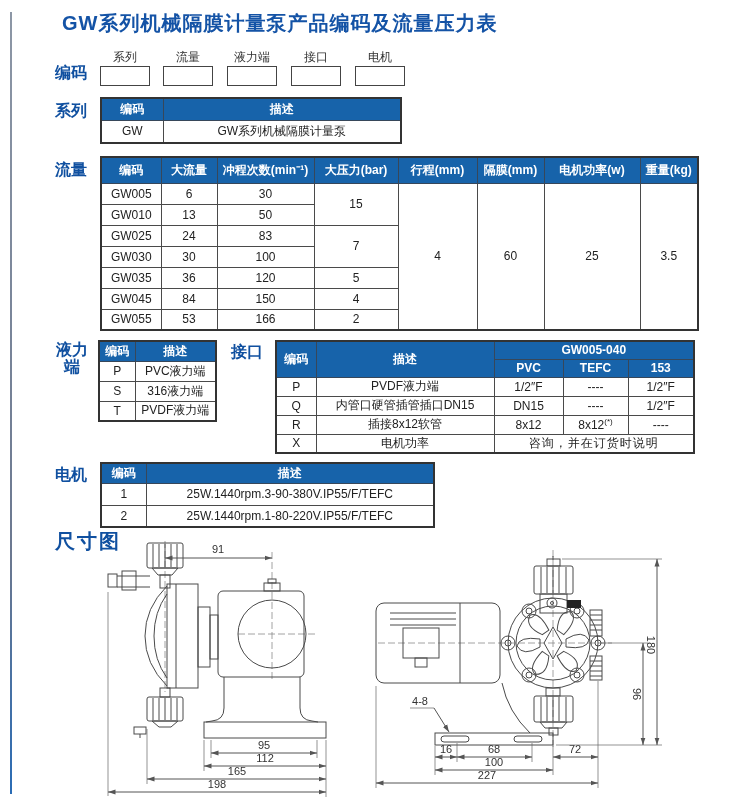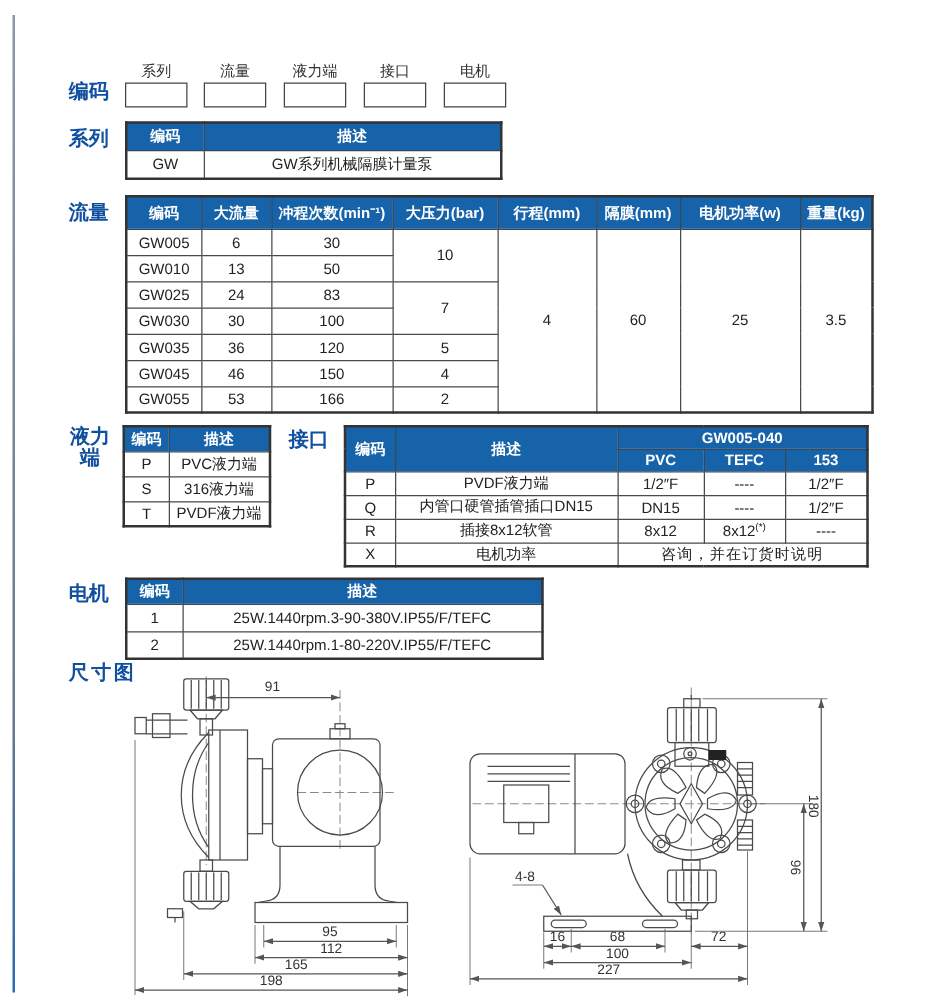--- a/index.html
+++ b/index.html
@@ -3,21 +3,21 @@
 <meta charset="utf-8">
 <style>
   html,body { margin:0; padding:0; background:#fff; }
   .page { position:relative; width:750px; height:806px; background:#fff; overflow:hidden;
           font-family:"Liberation Sans", sans-serif; }
   .left-rule { position:absolute; left:10px; top:12px; width:2px; height:782px;
                background:linear-gradient(#8d97a6 0%, #6b7890 70%, #2a6cb5 100%); }
   .title { position:absolute; left:62px; top:10px; font-size:20px; font-weight:bold;
            color:#1453a6; letter-spacing:1px; white-space:nowrap; }
   .sec-label { position:absolute; font-weight:bold; color:#1050a0; font-size:16px; white-space:nowrap; }
-  .sec-label.big { font-size:16px; letter-spacing:2px; }
+  .sec-label.big { font-size:20px; letter-spacing:2px; }
   .sec-label.wrap { white-space:normal; width:38px; text-align:center; line-height:1.05; }
   .slot { position:absolute; width:64px; text-align:center; }
   .slot-label { display:block; font-size:12px; color:#333; line-height:14px; }
   .slot-box { display:block; width:48px; height:18px; border:1px solid #444; margin:2px auto 0; background:#fff; }
   table.tbl { position:absolute; border-collapse:collapse; table-layout:fixed;
               border:2px solid #333; background:#fff; }
   table.tbl th { background:#1763aa; color:#fff; font-weight:bold; font-size:12px;
                  border:1px solid #37475a; padding:0 1px; text-align:center; }
   table.tbl td { font-size:12px; color:#222; text-align:center; border:1px solid #4a4a4a; padding:0 2px; }
   td.note { text-align:left; padding-left:8px; letter-spacing:1px; }
@@ -29,20 +29,21 @@
   .cl { stroke:#8a8a8a; fill:none; stroke-width:0.8; stroke-dasharray:7 3; }
   .dim { stroke:#555; fill:none; stroke-width:1; }
   .wit { stroke:#666; fill:none; stroke-width:0.7; }
 </style>
 </head>
 <body>
 
 <div class="page">
   <div class="left-rule"></div>
 
+  <div class="title">GW系列机械隔膜计量泵产品编码及流量压力表</div>
 
   <span class="sec-label" style="left:55px; top:63px;">编码</span>
   <div class="slot" style="left:93px; top:50px;">
     <span class="slot-label">系列</span>
     <span class="slot-box"></span>
   </div>
   <div class="slot" style="left:156px; top:50px;">
     <span class="slot-label">流量</span>
     <span class="slot-box"></span>
   </div>
@@ -97,21 +98,21 @@
       <th>大压力(bar)</th>
       <th>行程(mm)</th>
       <th>隔膜(mm)</th>
       <th>电机功率(w)</th>
       <th>重量(kg)</th>
     </tr>
     <tr style="height:21px">
       <td>GW005</td>
       <td>6</td>
       <td>30</td>
-      <td rowspan="2">10</td>
+      <td rowspan="2">15</td>
       <td rowspan="7">4</td>
       <td rowspan="7">60</td>
       <td rowspan="7">25</td>
       <td rowspan="7">3.5</td>
     </tr>
     <tr style="height:21px">
       <td>GW010</td>
       <td>13</td>
       <td>50</td>
     </tr>
@@ -127,21 +128,21 @@
       <td>100</td>
     </tr>
     <tr style="height:21px">
       <td>GW035</td>
       <td>36</td>
       <td>120</td>
       <td>5</td>
     </tr>
     <tr style="height:21px">
       <td>GW045</td>
-      <td>46</td>
+      <td>84</td>
       <td>150</td>
       <td>4</td>
     </tr>
     <tr style="height:21px">
       <td>GW055</td>
       <td>53</td>
       <td>166</td>
       <td>2</td>
     </tr>
   </tbody>

